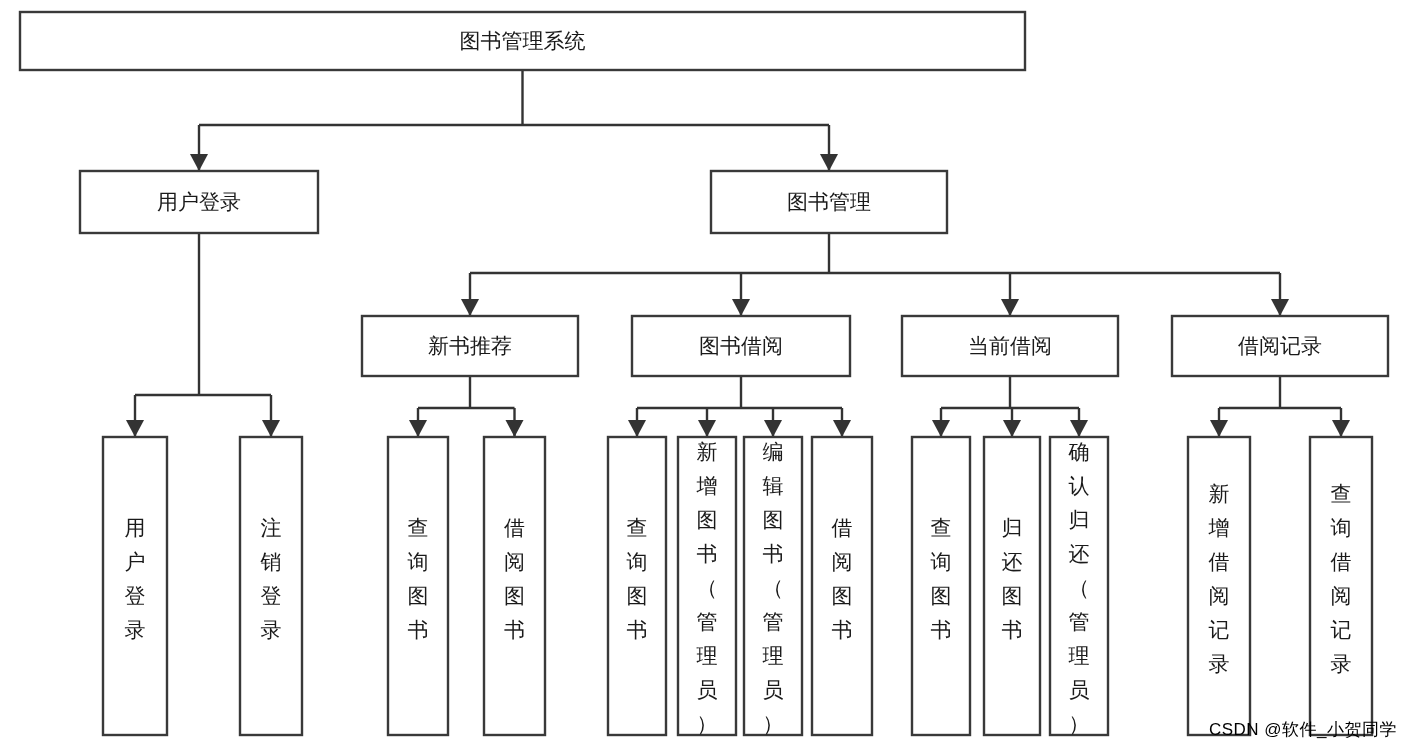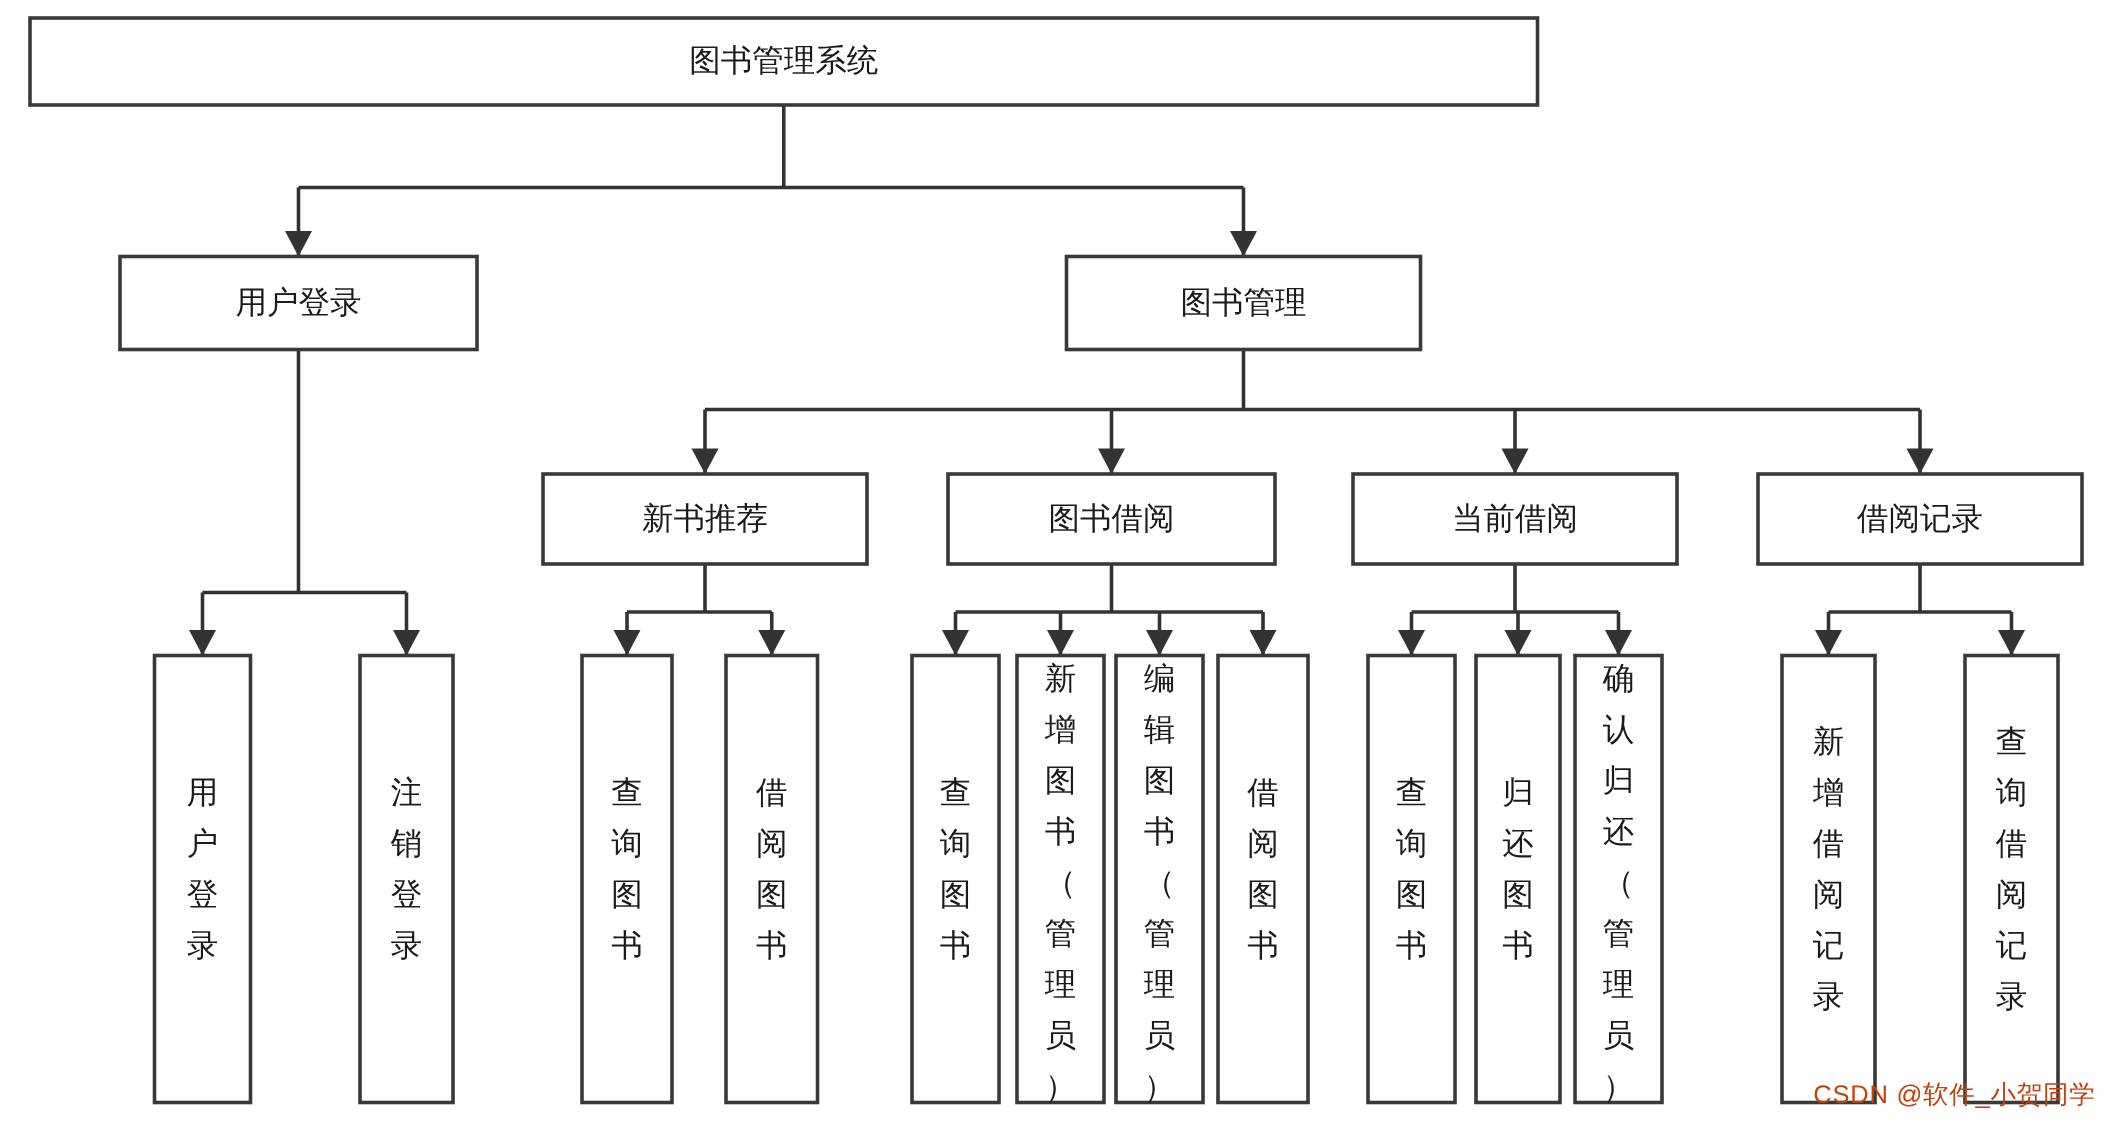--- a/index.html
+++ b/index.html
@@ -51,21 +51,21 @@
     fill: none;
   }
   .arrow-head {
     fill: #333333;
     stroke: none;
   }
   .watermark {
     position: absolute;
     right: 8px;
     bottom: 6px;
-    color: #c2410c;
+    color: #000000;
     font-size: 17px;
     font-family: "Liberation Sans", "DejaVu Sans", sans-serif;
     letter-spacing: 0.5px;
     white-space: nowrap;
     user-select: none;
   }
 </style>
 </head>
 <body>
 

